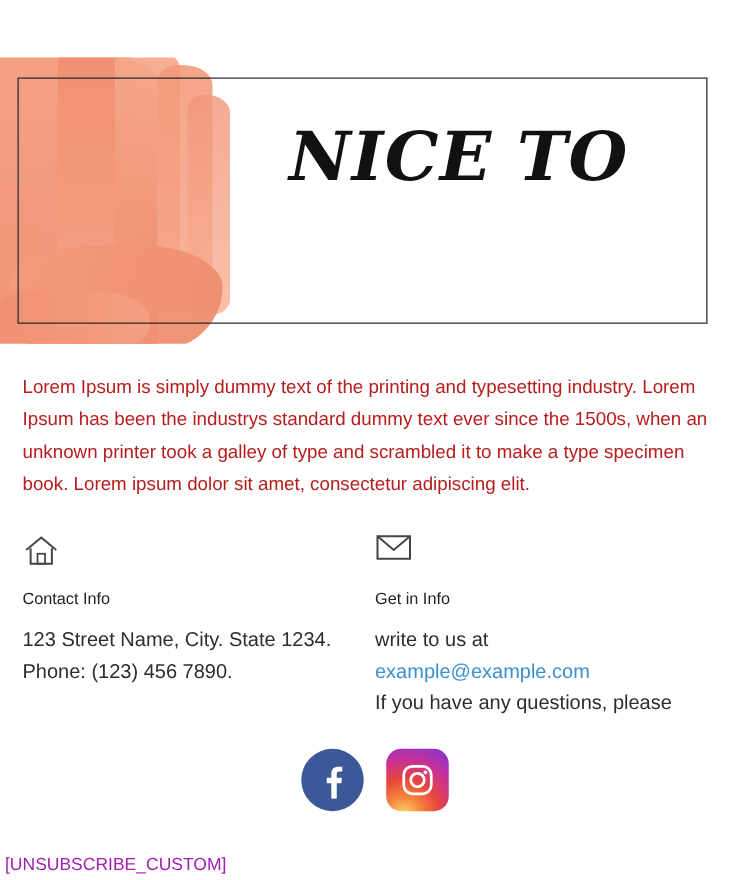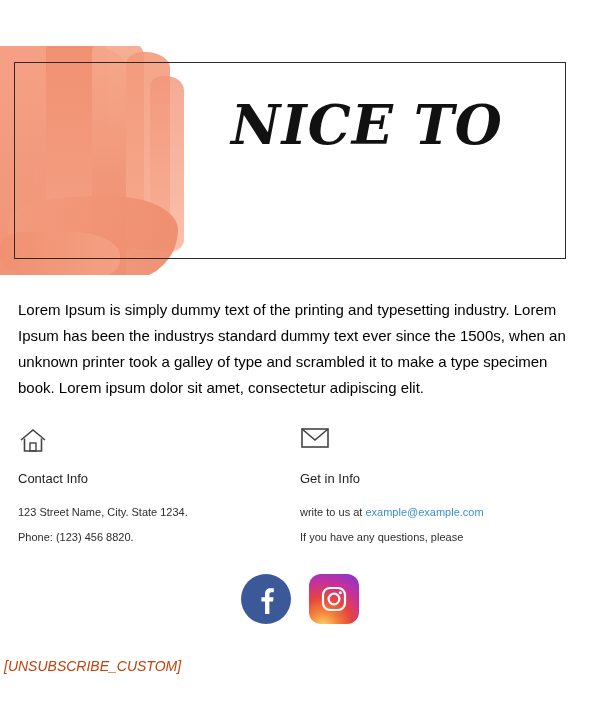--- a/index.html
+++ b/index.html
@@ -84,21 +84,21 @@
     line-height: 58px;
     letter-spacing: 1px;
     color: #111111;
   }
 
   
   .body-copy {
     padding: 22px 18px 0 18px;
     font-size: 15px;
     line-height: 26px;
-    color: #000000;
+    color: #b91c1c;
   }
 
   
   .columns {
     display: flex;
     padding: 24px 18px 0 18px;
     box-sizing: border-box;
   }
   .col {
     width: 50%;
@@ -109,21 +109,21 @@
     height: 34px;
     margin-bottom: 12px;
   }
   .col-title {
     font-size: 13px;
     font-weight: 400;
     color: #222222;
     margin: 0 0 14px 0;
   }
   .col-text {
-    font-size: 11px;
+    font-size: 16px;
     line-height: 25px;
     color: #2d2d2d;
   }
   .col-text a {
     color: #3b8fd1;
     text-decoration: none;
   }
 
   
   .social {
@@ -145,22 +145,21 @@
     border-radius: 50%;
   }
   .ig {
     background: radial-gradient(circle at 28% 105%, #fdd76b 0%, #f5873c 22%, #e6453f 45%, #c6309b 70%, #7b37d6 100%);
   }
 
   
   .footer {
     padding: 34px 0 0 4px;
     font-size: 14px;
-    color: #c2410c;
-    font-style: italic;
+    color: #a21caf;
   }
 </style>
 </head>
 <body>
 
 <div class="email-wrap">
 
   <div class="top-gap"></div>
 
   <div class="hero">
@@ -191,21 +190,21 @@
       <div class="col-icon">
         <svg width="30" height="30" viewBox="0 0 30 30" aria-hidden="true">
           <path d="M3 15 L15 5 L27 15" fill="none" stroke="#444" stroke-width="1.6"></path>
           <path d="M6.5 13.5 L6.5 26 L23.5 26 L23.5 13.5" fill="none" stroke="#444" stroke-width="1.6"></path>
           <rect x="12" y="18" width="6" height="8" fill="none" stroke="#444" stroke-width="1.4"></rect>
         </svg>
       </div>
       <div class="col-title">Contact Info</div>
       <div class="col-text">
         <div>123 Street Name, City. State 1234.</div>
-        <div>Phone: (123) 456 8820.</div>
+        <div>Phone: (123) 456 7890.</div>
       </div>
     </div>
 
     <div class="col">
       <div class="col-icon">
         <svg width="30" height="26" viewBox="0 0 30 26" aria-hidden="true">
           <rect x="2" y="4" width="26" height="18" fill="none" stroke="#444" stroke-width="1.6"></rect>
           <path d="M2 4 L15 15 L28 4" fill="none" stroke="#444" stroke-width="1.6"></path>
         </svg>
       </div>

